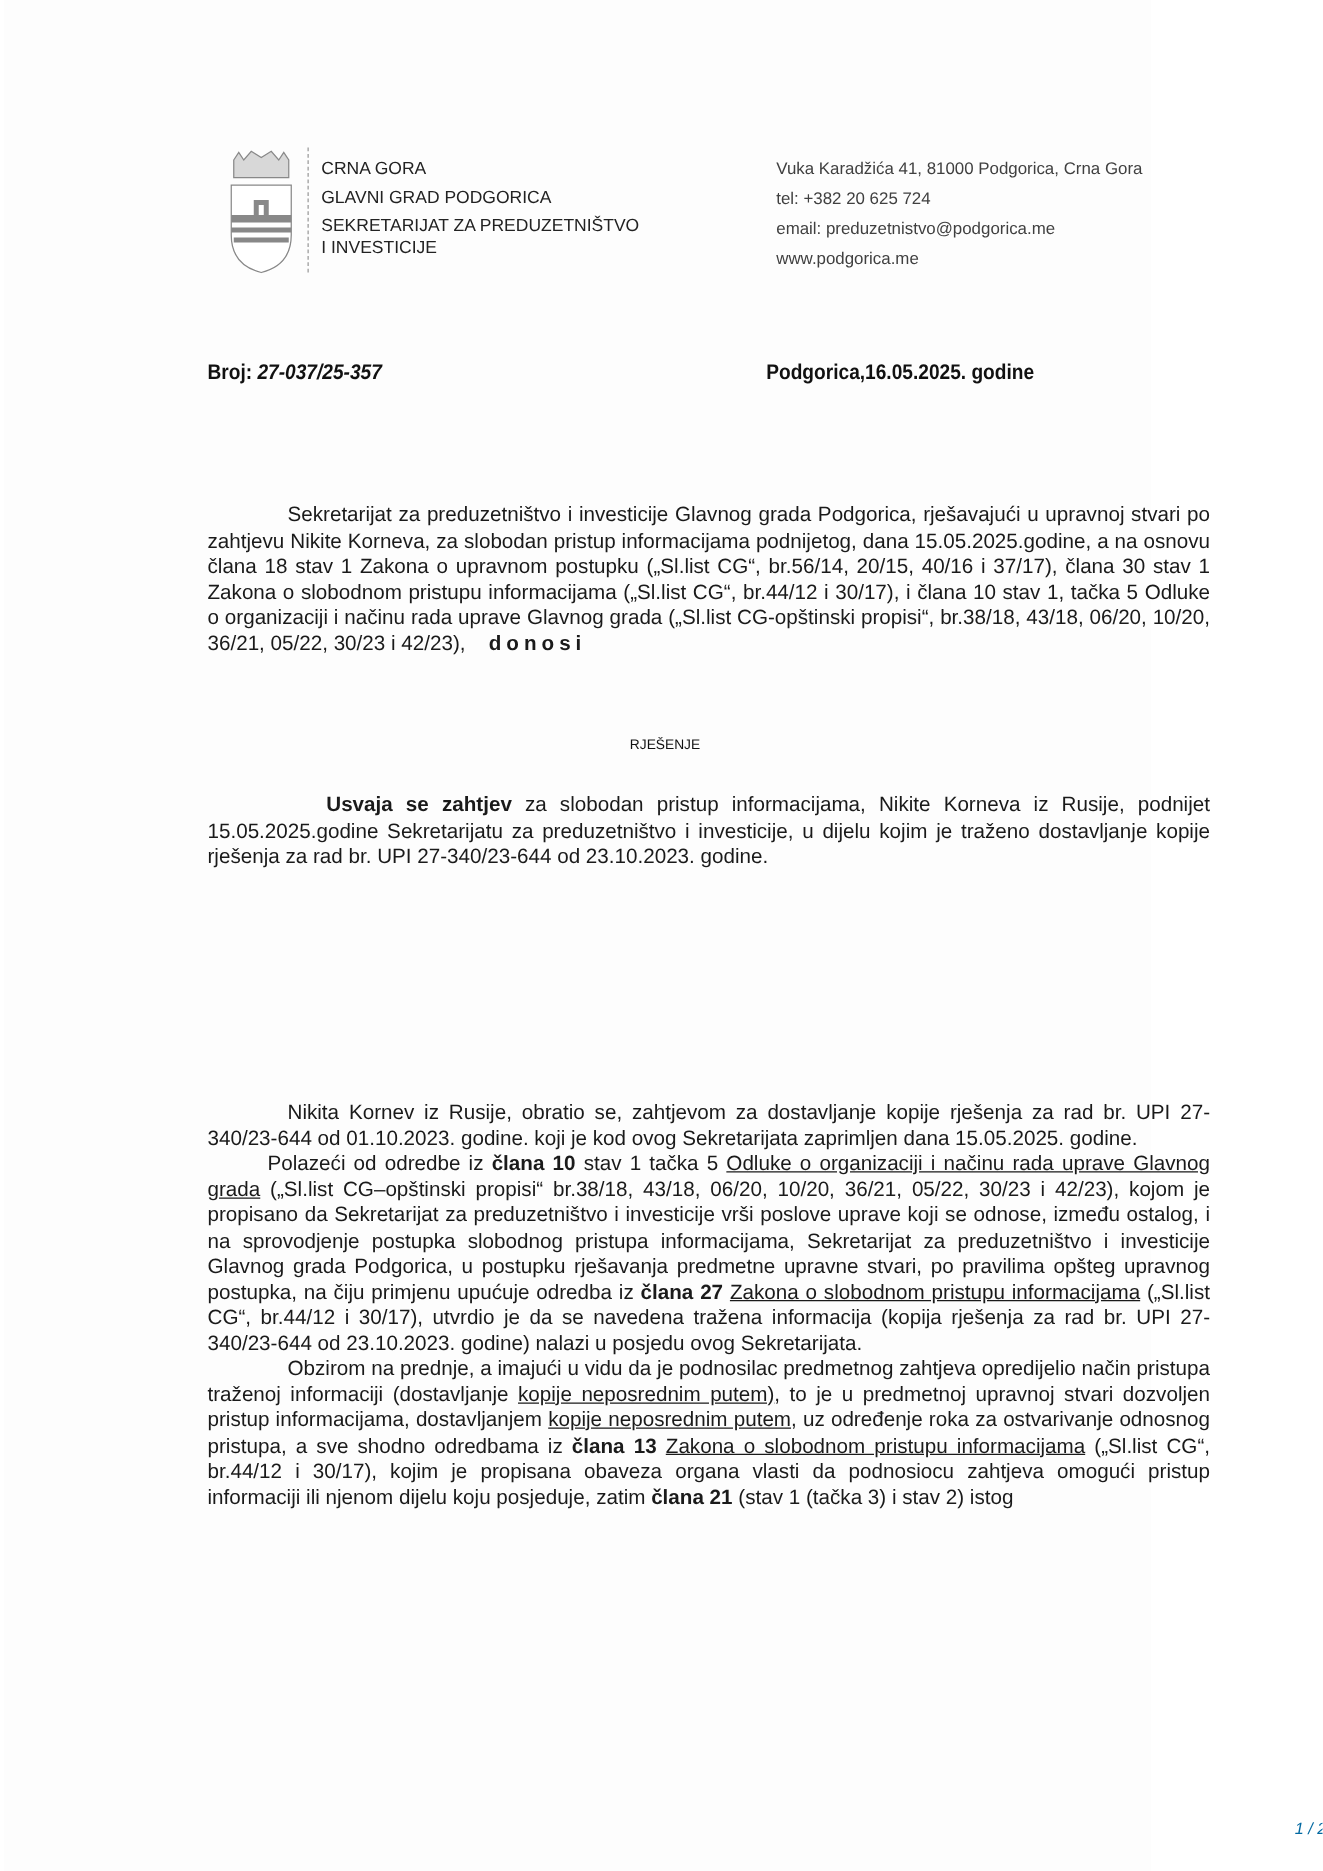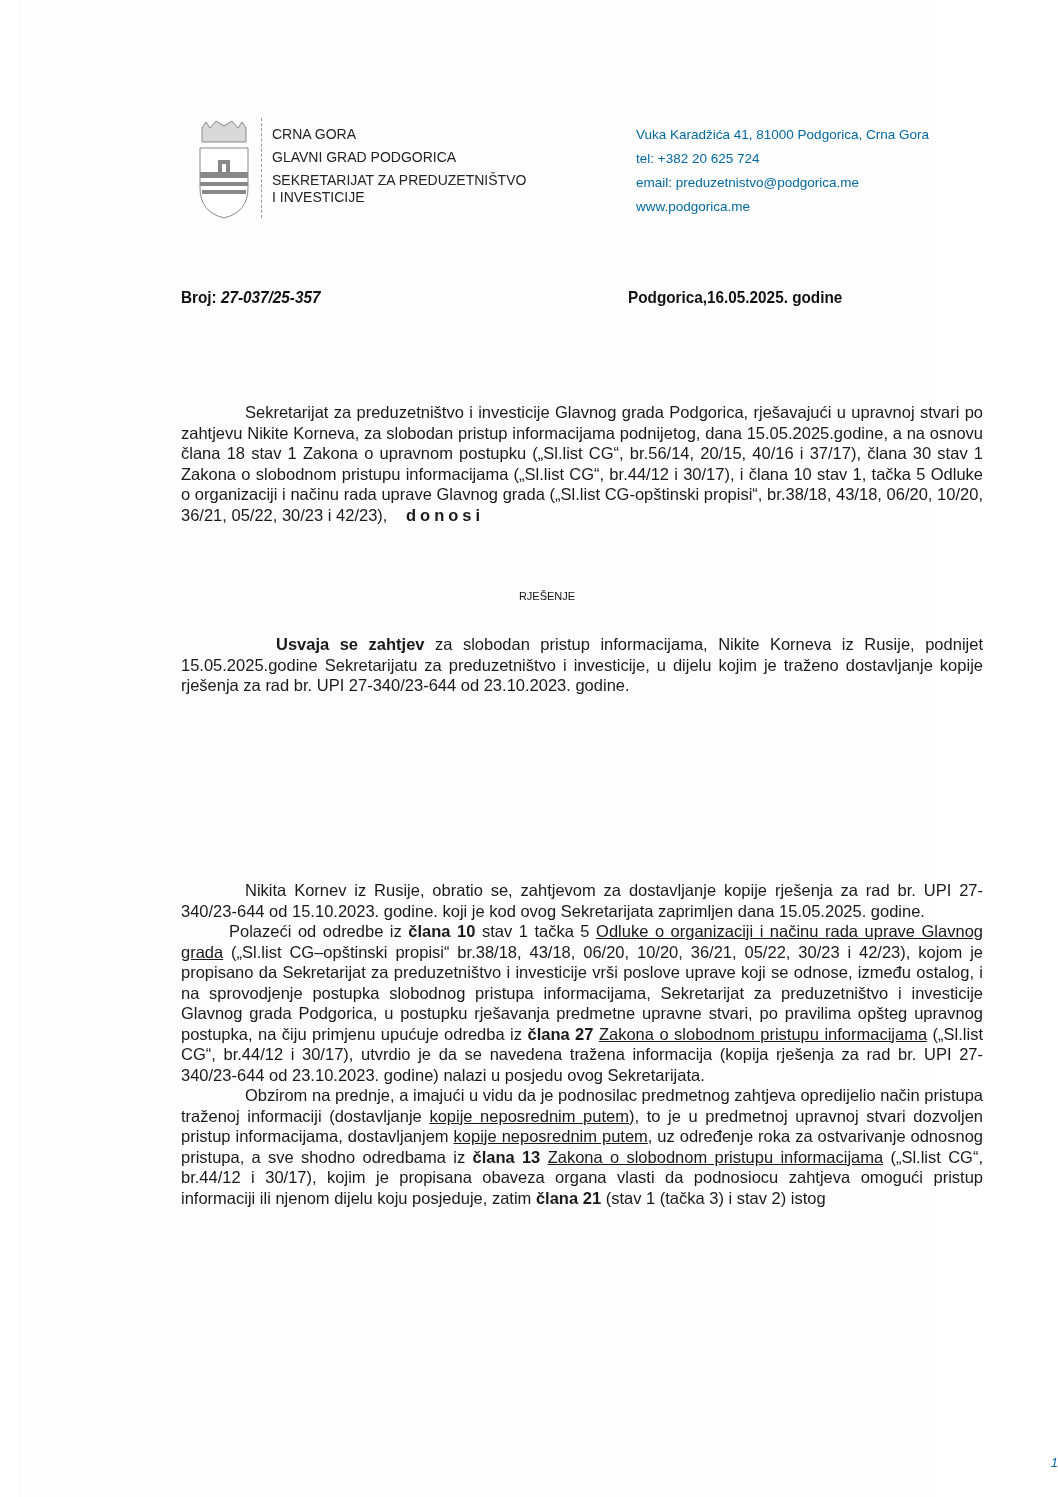--- a/index.html
+++ b/index.html
@@ -1,22 +1,22 @@
 <!DOCTYPE html>
 <html><head>
 <meta charset="utf-8">
 <style>
   html, body { margin:0; padding:0; background:#ffffff; }
   body { width:1058px; height:1497px; position:relative; overflow:hidden; color:#1a1a1a; }
-  .page { position:absolute; left:18px; top:0; width:918px; height:1497px; background:#fdfdfd; }
+  .page { position:absolute; left:3px; top:0; width:918px; height:1497px; background:#fdfdfd; }
   .hdr-crest { position:absolute; left:178px; top:120px; width:56px; height:100px; }
   .hdr-vline { position:absolute; left:243px; top:118px; width:0; height:100px; border-left:1px dashed #999; }
   .hdr-left { position:absolute; left:254px; top:126px; font-family:"Liberation Sans", sans-serif; font-size:14px; color:#222; line-height:17px; }
   .hdr-left div { margin-bottom:6px; }
-  .hdr-right { position:absolute; left:618px; top:126px; font-family:"Liberation Sans", sans-serif; font-size:13.5px; color:#0369a1; line-height:17px; }
+  .hdr-right { position:absolute; left:618px; top:126px; font-family:"Liberation Sans", sans-serif; font-size:13.5px; color:#404040; line-height:17px; }
   .hdr-right div { margin-bottom:7px; }
   .ref { position:absolute; top:288px; font-family:"Liberation Sans", sans-serif; font-size:17px; font-weight:bold; color:#111; transform:scaleX(0.9); transform-origin:left; }
   .ref.left { left:163px; }
   .ref.right { left:610px; }
   .ref i { font-style:italic; }
   .body-text { position:absolute; left:163px; width:802px; font-family:"Liberation Sans", sans-serif; font-size:16.5px; line-height:20.5px; color:#1a1a1a; text-align:justify; }
   .body-text p { margin:0; }
   .ind { text-indent:64px; }
   .ind2 { text-indent:48px; }
   .b { font-weight:bold; }
@@ -63,19 +63,19 @@
   </div>
 
   <div class="heading" style="top:590px;">RJEŠENJE</div>
 
   <div class="body-text" style="top:634px;">
     <p class="ind" style="text-indent:95px;"><span class="b">Usvaja se zahtjev</span><span> za slobodan pristup informacijama, Nikite Korneva iz  Rusije, podnijet 15.05.2025.godine Sekretarijatu za preduzetništvo i investicije, u dijelu kojim je traženo dostavljanje kopije rješenja za rad br. UPI 27-340/23-644 od 23.10.2023. godine.</span></p>
   </div>
 
 
   <div class="body-text" style="top:880px;">
-    <p class="ind">Nikita Kornev iz Rusije, obratio se, zahtjevom za dostavljanje kopije rješenja za rad br. UPI 27-340/23-644 od 15.10.2023. godine.  koji je kod ovog Sekretarijata zaprimljen dana 15.05.2025. godine.</p>
+    <p class="ind">Nikita Kornev iz Rusije, obratio se, zahtjevom za dostavljanje kopije rješenja za rad br. UPI 27-340/23-644 od 01.10.2023. godine.  koji je kod ovog Sekretarijata zaprimljen dana 15.05.2025. godine.</p>
     <p class="ind2"><span>Polazeći od odredbe iz </span><span class="b">člana 10</span><span> stav 1 tačka 5 </span><span class="u">Odluke o organizaciji i načinu rada uprave Glavnog grada</span><span> („Sl.list CG–opštinski propisi“ br.38/18, 43/18, 06/20, 10/20, 36/21, 05/22, 30/23 i 42/23), kojom je propisano da Sekretarijat za preduzetništvo i investicije vrši poslove uprave koji se odnose, između ostalog, i na sprovodjenje postupka slobodnog pristupa informacijama, Sekretarijat za preduzetništvo i investicije Glavnog grada Podgorica, u postupku rješavanja predmetne upravne stvari, po pravilima opšteg upravnog postupka, na čiju primjenu upućuje odredba iz </span><span class="b">člana 27</span><span> </span><span class="u">Zakona o slobodnom pristupu informacijama</span><span> („Sl.list CG“, br.44/12 i 30/17), utvrdio je da se navedena tražena informacija (kopija rješenja za rad br. UPI 27-340/23-644 od 23.10.2023. godine) nalazi u posjedu ovog Sekretarijata.</span></p>
     <p class="ind"><span>Obzirom na prednje, a imajući u vidu da je podnosilac predmetnog zahtjeva opredijelio način pristupa traženoj informaciji (dostavljanje </span><span class="u">kopije neposrednim putem)</span><span>, to je u predmetnoj upravnoj stvari dozvoljen pristup informacijama, dostavljanjem </span><span class="u">kopije neposrednim putem</span><span>, uz određenje roka za ostvarivanje odnosnog pristupa, a sve shodno odredbama iz </span><span class="b">člana 13</span><span> </span><span class="u">Zakona o slobodnom pristupu informacijama</span><span> („Sl.list CG“, br.44/12 i 30/17), kojim je propisana obaveza organa vlasti da podnosiocu zahtjeva omogući pristup informaciji ili njenom dijelu koju posjeduje, zatim </span><span class="b">člana 21</span><span> (stav 1 (tačka 3) i stav 2) istog</span></p>
   </div>
 
   <div class="pagenum">1 / 2</div>
 </div>
 
 </body></html>

